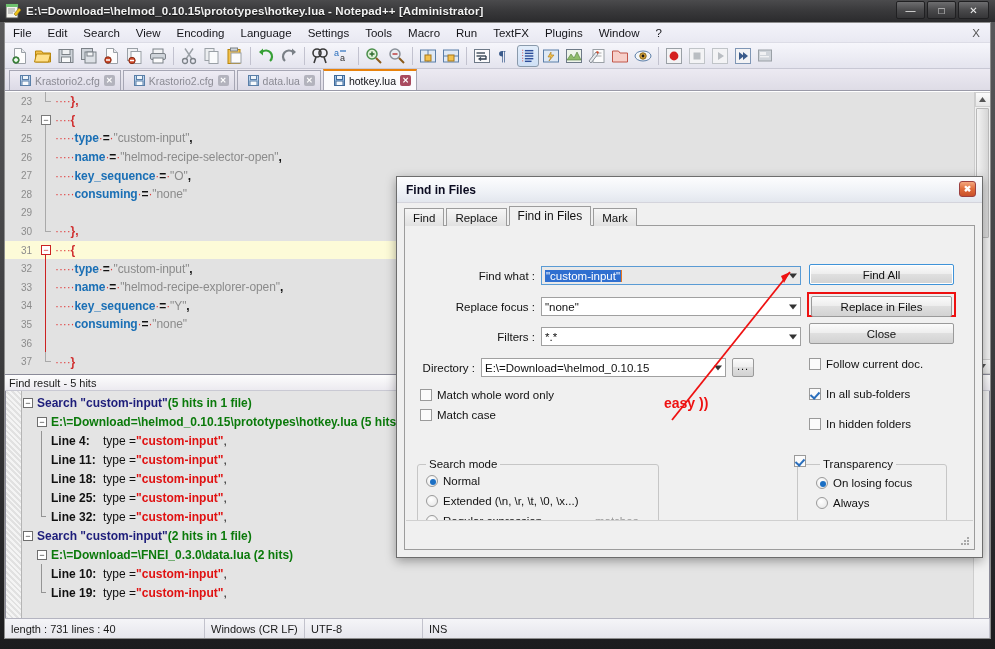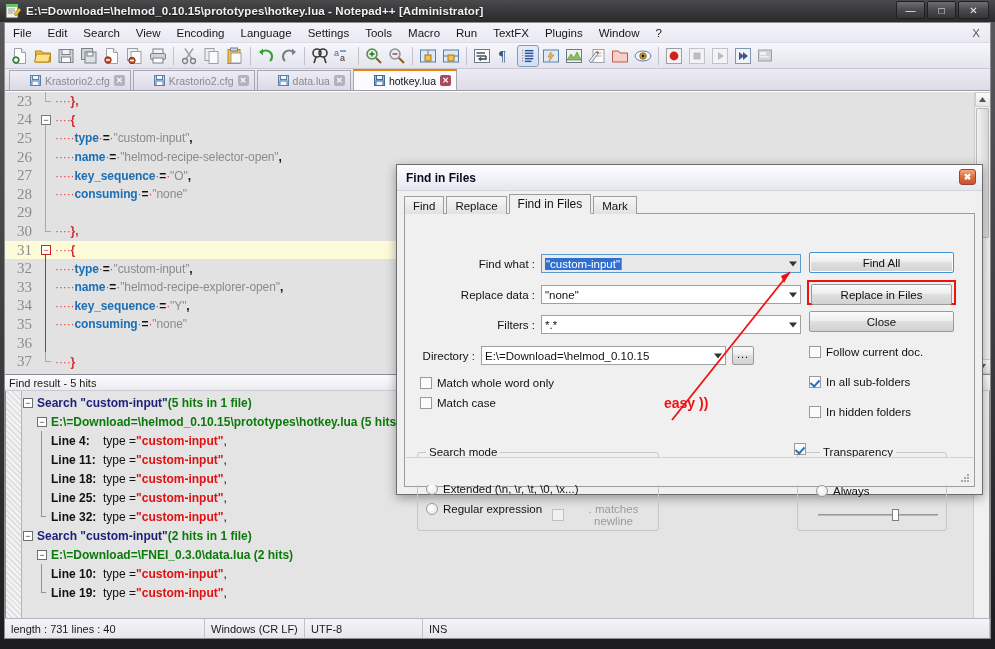--- a/index.html
+++ b/index.html
@@ -67,21 +67,21 @@
   .tbsep { width:1px; height:18px; background:#c2c2cf; margin:0 3px; flex:none; }
 
   
   .doctabs {
     height:22px; background: linear-gradient(180deg,#eceaf2 0%,#dedce6 100%);
     display:flex; align-items:flex-end; padding-left:4px;
     border-bottom:1px solid #9a9aa8;
   }
   .dtab {
     height:20px; display:flex; align-items:center; gap:4px;
-    padding:0 5px 0 20px; margin-right:2px;
+    padding:0 5px 0 10px; margin-right:2px;
     background: linear-gradient(180deg,#eeecf4 0%,#dcdae6 100%);
     border:1px solid #a6a6b4; border-bottom:none;
     font-size:10.5px; color:#8a8a93; white-space:nowrap;
   }
   .dtab.active {
     background:#fbfbfd; color:#101014; height:21px;
     border-top:2px solid #e8820c;
   }
   .dtab .fi { width:11px; height:11px; flex:none; }
   .dtab .xx {
@@ -94,21 +94,21 @@
   
   .editor {
     position:relative; height:283px; background:#e2e2e2;
     border-top:1px solid #fff; overflow:hidden;
   }
   .ed-inner { position:absolute; inset:0 16px 0 0; }
   .code-row { height:18.6px; display:flex; align-items:center; font-size:12px; }
   .code-row.hl { background:#fdfbd8; }
   .gutter {
     width:33px; flex:none; text-align:right; padding-right:6px;
-    color:#8c8c8c; font-family:Liberation Serif, serif; font-size:15px;
+    color:#8c8c8c; font-family:Liberation Sans, sans-serif; font-size:10px;
   }
   .foldcol { width:17px; flex:none; position:relative; height:18.6px; }
   .fold-box {
     position:absolute; left:3px; top:4px; width:10px; height:10px;
     border:1px solid #7a7a7a; background:#fff; color:#444;
     font-size:9px; line-height:8px; text-align:center; font-family:"Liberation Sans",sans-serif;
   }
   .fold-box.red { border-color:#cc2222; color:#cc2222; }
   .fold-line { position:absolute; left:7px; top:0; bottom:0; width:1px; background:#a9a9a9; }
   .fold-line.red { background:#cc2222; }
@@ -171,21 +171,21 @@
   .statusbar {
     position:absolute; left:0; bottom:0; width:985px; height:20px;
     background:linear-gradient(180deg,#f5f5f8,#e6e6ec);
     border-top:1px solid #b4b4c0; display:flex; align-items:center;
     font-size:11px; color:#1a1a1a;
   }
   .sb-cell { height:100%; display:flex; align-items:center; padding:0 6px; border-right:1px solid #c2c2cc; }
 
   
   .dlg {
-    position:absolute; left:396px; top:164px; width:587px; height:331px;
+    position:absolute; left:396px; top:176px; width:587px; height:382px;
     background:#f0f0f0; border:1px solid #6d6d6d;
     box-shadow: 0 3px 10px rgba(0,0,0,.35);
   }
   .dlg-title {
     height:26px; background:linear-gradient(180deg,#fdfdfe 0%,#eef1f6 60%,#e3e7ee 100%);
     display:flex; align-items:center; padding-left:9px;
     font-size:12px; font-weight:bold; color:#0b0b20;
     border-bottom:1px solid #d4d4dc;
   }
   .dlg-close {
@@ -833,21 +833,21 @@
       </div>
 
       <div class="tabpanel">
 
         <div class="lbl" style="position:absolute;left:10px;top:44px;width:120px">Find what :</div>
         <div class="combo focused" style="position:absolute;left:136px;top:40px;width:260px">
           <span><span class="selhl">"custom-input"</span><span class="caret"></span></span>
           <span class="arrow"></span>
         </div>
 
-        <div class="lbl" style="position:absolute;left:10px;top:75px;width:120px">Replace data :</div>
+        <div class="lbl" style="position:absolute;left:10px;top:75px;width:120px">Replace focus :</div>
         <div class="combo" style="position:absolute;left:136px;top:71px;width:260px">
           <span>"none"</span>
           <span class="arrow"></span>
         </div>
 
         <div class="lbl" style="position:absolute;left:10px;top:105px;width:120px">Filters :</div>
         <div class="combo" style="position:absolute;left:136px;top:101px;width:260px">
           <span>*.*</span>
           <span class="arrow"></span>
         </div>

